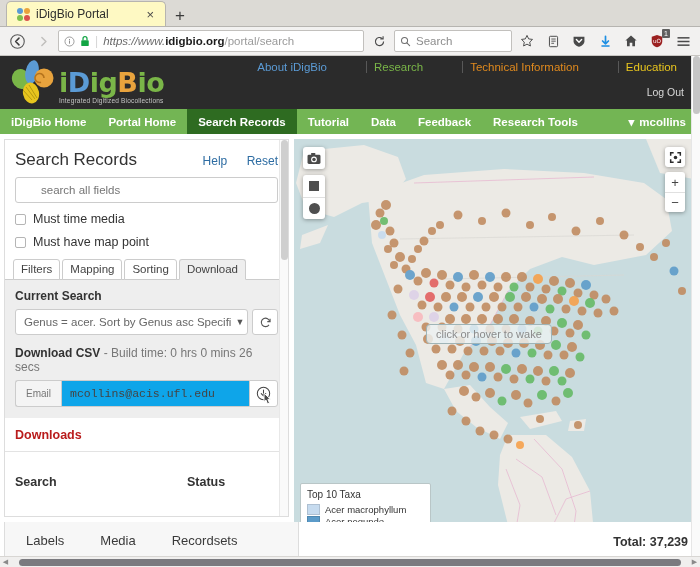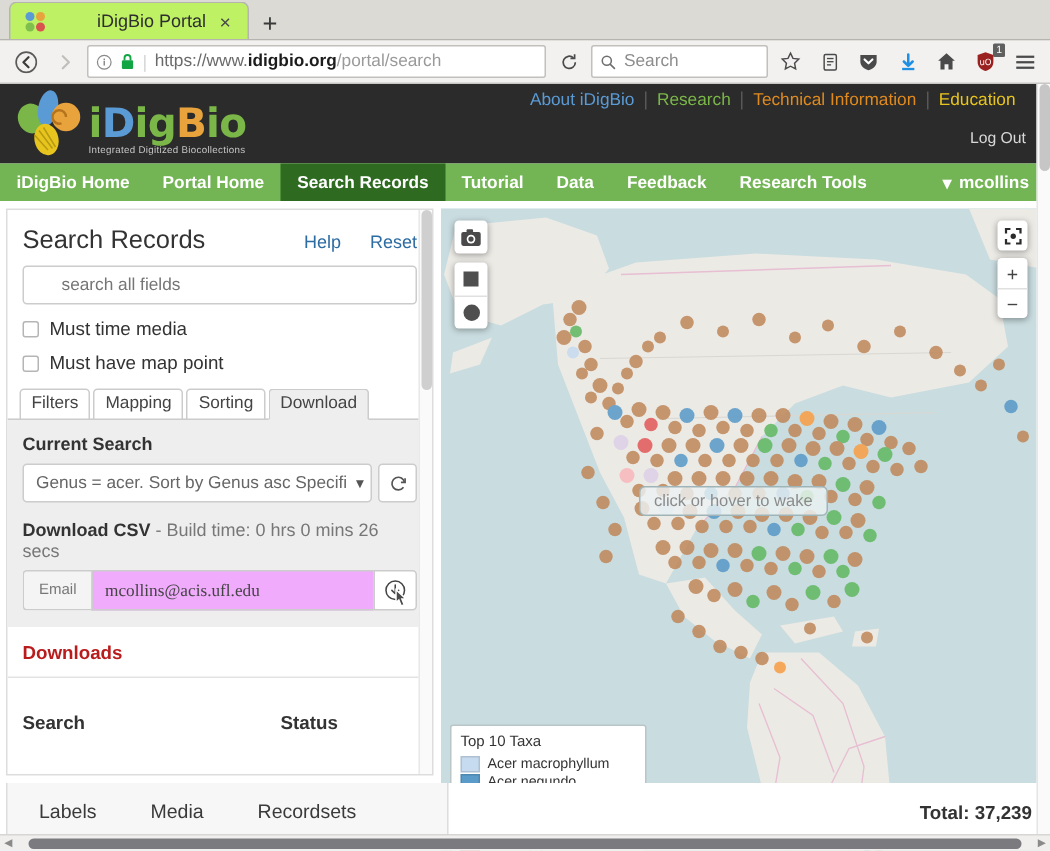--- a/index.html
+++ b/index.html
@@ -15,25 +15,24 @@
   
   #browser-chrome { background:#f2f1f0; }
   #tabstrip {
     height:27px; background:#dcdad5;
     display:flex; align-items:flex-end; padding-left:6px;
     border-bottom:1px solid #b6b4b0;
   }
   .tab {
     display:flex; align-items:center; gap:6px;
     height:25px; padding:0 8px 0 10px;
-    background:#bef264;
+    background:#fef9c3;
     border:1px solid #b6b4b0; border-bottom:none;
     border-radius:5px 5px 0 0;
     min-width:160px;
-    text-align:right;
   }
   .tab-title { font-size:12px; color:#2e2e2e; flex:1; white-space:nowrap; overflow:hidden; }
   .tab-close { color:#4a4a4a; font-size:13px; cursor:pointer; padding:0 3px; }
   .newtab { font-size:17px; color:#3a3a3a; padding:0 9px; cursor:pointer; line-height:20px; }
   .favicon { width:13px; height:13px; position:relative; flex:none; }
   .favicon i { position:absolute; width:6px; height:6px; border-radius:50%; }
   .favicon i:nth-child(1){ background:#5b9bd5; left:0; top:0;}
   .favicon i:nth-child(2){ background:#e8a33d; left:7px; top:0;}
   .favicon i:nth-child(3){ background:#7fbf4d; left:0; top:7px;}
   .favicon i:nth-child(4){ background:#d9534f; left:7px; top:7px;}
@@ -50,21 +49,21 @@
   }
   .navbtn.disabled { color:#c0bfbc; }
   #urlbar {
     flex:1; height:22px; background:#fff;
     border:1px solid #c2c0bd; border-radius:2px;
     display:flex; align-items:center; gap:5px; padding:0 5px;
     min-width:0;
   }
   .url-text { font-size:11.5px; color:#9a9a9a; white-space:nowrap; overflow:hidden; }
   .url-text b { color:#1c1c1c; font-weight:bold; }
-  .url-text .dom-pre { color:#6a6a6a; }
+  .url-text .dom-pre { color:#6a6a6a;font-style:italic; }
   #searchbar {
     width:118px; height:22px; background:#fff;
     border:1px solid #c2c0bd; border-radius:2px;
     display:flex; align-items:center; gap:5px; padding:0 5px; flex:none;
   }
   #searchbar .ph { color:#8d8d8d; font-size:11.5px; }
   .tbicon { width:22px; height:22px; display:flex; align-items:center;
     justify-content:center; color:#4a4a4a; font-size:14px; cursor:pointer; flex:none; position:relative; }
   .badge {
     position:absolute; top:-1px; right:-2px;
@@ -80,21 +79,21 @@
   .logo-mark { width:46px; height:44px; position:relative; }
   .logo-word { font-size:27px; font-weight:bold; color:#7ab648; letter-spacing:-0.5px; line-height:28px;
     font-family:"DejaVu Sans", sans-serif; }
   .logo-word .d{color:#5b9bd5}.logo-word .b{color:#e8a33d}
   .logo-sub { font-size:6.5px; color:#c5c5c5; letter-spacing:0.2px; }
 
   #top-links {
     position:absolute; right:16px; top:5px;
     display:flex; align-items:center; font-size:11.5px;
   }
-  #top-links a { padding:0 7px; text-decoration:none; border-left:1px solid #585858; }
+  #top-links a { padding:0 7px; text-decoration:none; border-left:1px solid #585858;margin-left:32px; }
   #top-links a:first-child { border-left:none; }
   #logout { position:absolute; right:16px; top:30px; font-size:10.5px; color:#d8d8d8; text-decoration:none; }
 
   #mainnav { background:#73b554; height:25px; display:flex; align-items:stretch; position:relative; }
   #mainnav a {
     color:#fff; font-size:11.5px; font-weight:bold; text-decoration:none;
     display:flex; align-items:center; padding:0 11px; white-space:nowrap;
   }
   #mainnav a.active { background:#2e6b21; }
   #user-menu {
@@ -147,22 +146,22 @@
     display:flex; align-items:center; justify-content:center; color:#555; font-size:13px;
   }
   #dl-label { margin-top:11px; font-size:12px; font-weight:bold; color:#333; }
   #email-row { display:flex; margin-top:6px; height:27px; }
   #email-addon {
     background:#f4f4f4; border:1px solid #ccc; border-right:none;
     border-radius:3px 0 0 3px; padding:0 10px;
     display:flex; align-items:center; font-size:10px; color:#777;
   }
   #email-input {
-    flex:1; border:1px solid #ccc; background:#f0abfc; padding:0 8px;
-    font-size:11.5px; color:#444; font-family:Liberation Serif, serif;
+    flex:1; border:1px solid #ccc; background:#0ea5e9; padding:0 8px;
+    font-size:11.5px; color:#444; font-family:Liberation Mono, monospace;
     border-right:none; min-width:0;
   }
   #email-go {
     width:29px; border:1px solid #ccc; border-radius:0 3px 3px 0; background:#fff;
     display:flex; align-items:center; justify-content:center; position:relative;
   }
   .cursor-hand {
     position:absolute; left:13px; top:11px; width:13px; height:17px; z-index:5;
   }
   #downloads-title { padding:10px 10px 9px 10px; font-size:12.5px; font-weight:bold; color:#b91c1c;

